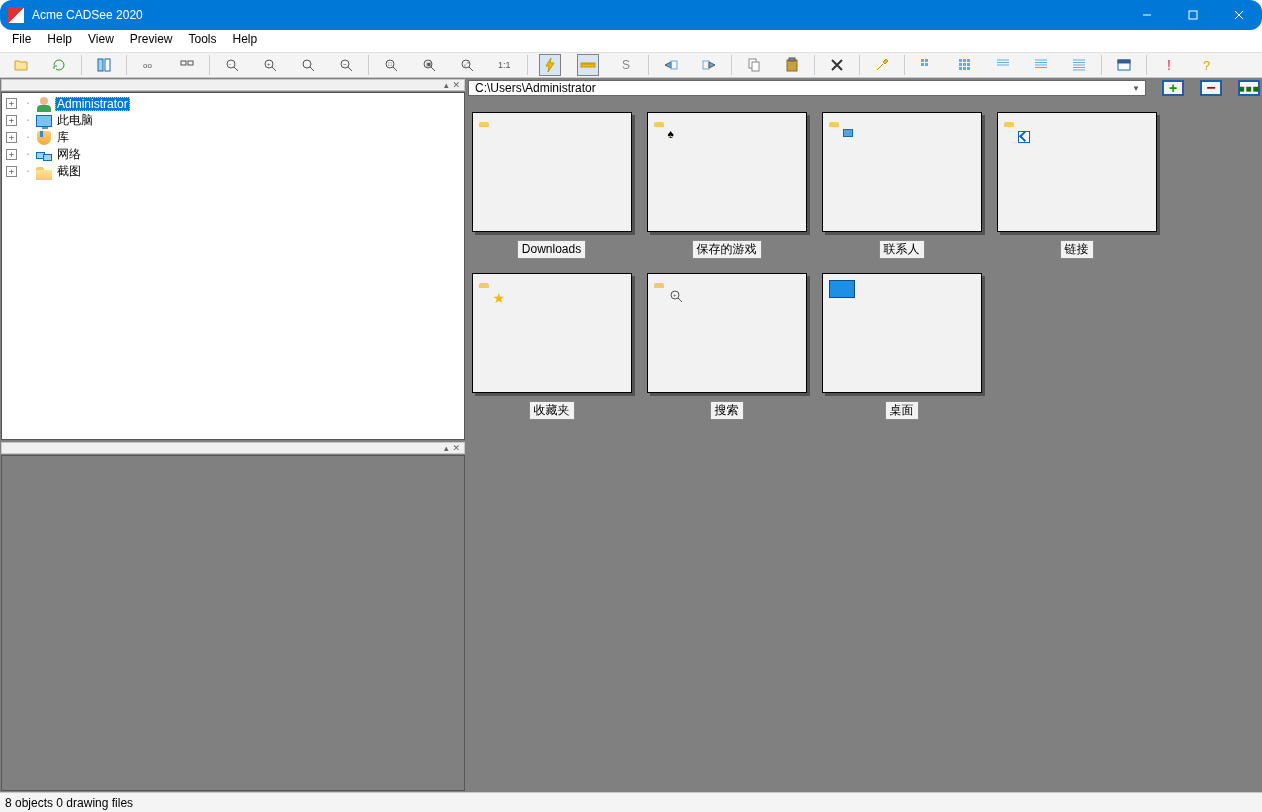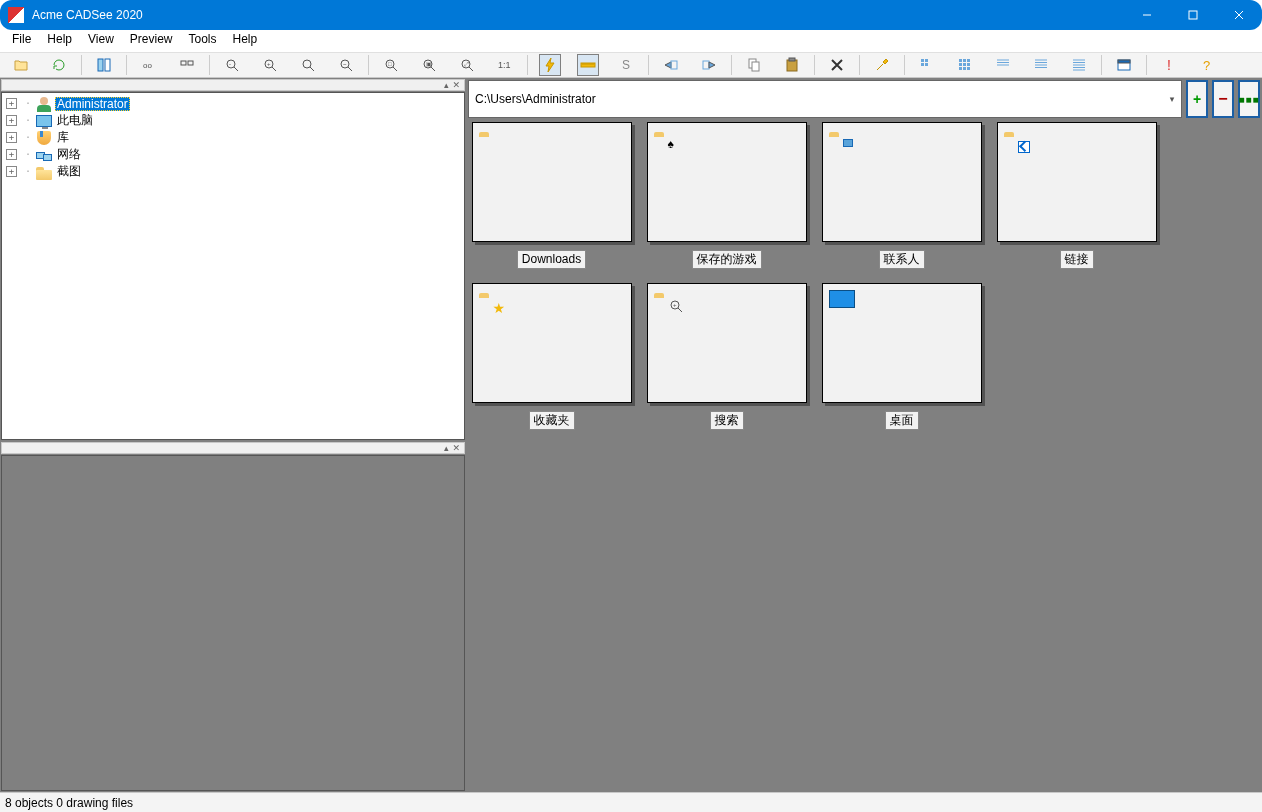--- a/index.html
+++ b/index.html
@@ -37,21 +37,21 @@
   .preview-pane { flex: 1; background: #808080; border: 1px solid #555; margin: 0 1px 1px 1px; }
   .tree-row { display: flex; align-items: center; height: 17px; padding-left: 4px; white-space: nowrap; }
   .tree-exp { width: 11px; height: 11px; border: 1px solid #888; display: flex; align-items: center; justify-content: center; font-size: 9px; line-height: 1; color: #666; margin-right: 3px; cursor: default; font-family: monospace; }
   .tree-line { display:inline-block; width: 16px; text-align:center; color:#aaa; font-size:10px; font-family: monospace; }
   .tree-ico { width: 16px; height: 16px; margin-right: 3px; display:inline-flex; align-items:center; justify-content:center; }
   .tree-label { padding: 0 2px; }
   .tree-label.sel { background: #0078d7; color: #fff; outline: 1px dotted #ffd028; outline-offset: -1px; }
 
   
   .right-col { flex: 1; display: flex; flex-direction: column; background: #808080; padding: 2px; min-width: 0; }
-  .path-row { height: 38px; display: flex; align-items: stretch; gap: 4px; margin-bottom: 4px; }
+  .path-row { height: 16px; display: flex; align-items: stretch; gap: 16px; margin-bottom: 16px; }
   .path-combo { flex: 1; background: #fff; border: 1px solid #666; display: flex; align-items: center; padding: 0 16px 0 6px; font-size: 12px; position: relative; }
   .path-combo .dd { position: absolute; right: 2px; top: 2px; bottom: 2px; width: 14px; display:flex; align-items:center; justify-content:center; color:#555; font-size:9px; cursor:default; }
   .nav-btn { width: 22px; border: 2px solid #1b5fa5; background: #f4f4f4; display:flex; align-items:center; justify-content:center; font-weight:bold; font-size:14px; cursor:default; }
   .nav-btn.plus { color: #090; }
   .nav-btn.minus { color: #a00; font-size:16px; }
   .nav-btn.dots  { color: #070; font-size:10px; letter-spacing:1px; }
 
   .thumb-area { background: #808080; display: grid; grid-template-columns: repeat(4, 167px); grid-auto-rows: 155px; gap: 6px 8px; align-content: start; padding: 0 0 0 0; }
   .thumb { display:flex; flex-direction:column; align-items:center; }
   .thumb-box { width: 160px; height: 120px; background: #f2f2f2; border: 1px solid #000; box-shadow: 3px 3px 0 rgba(0,0,0,.35); position: relative; }

